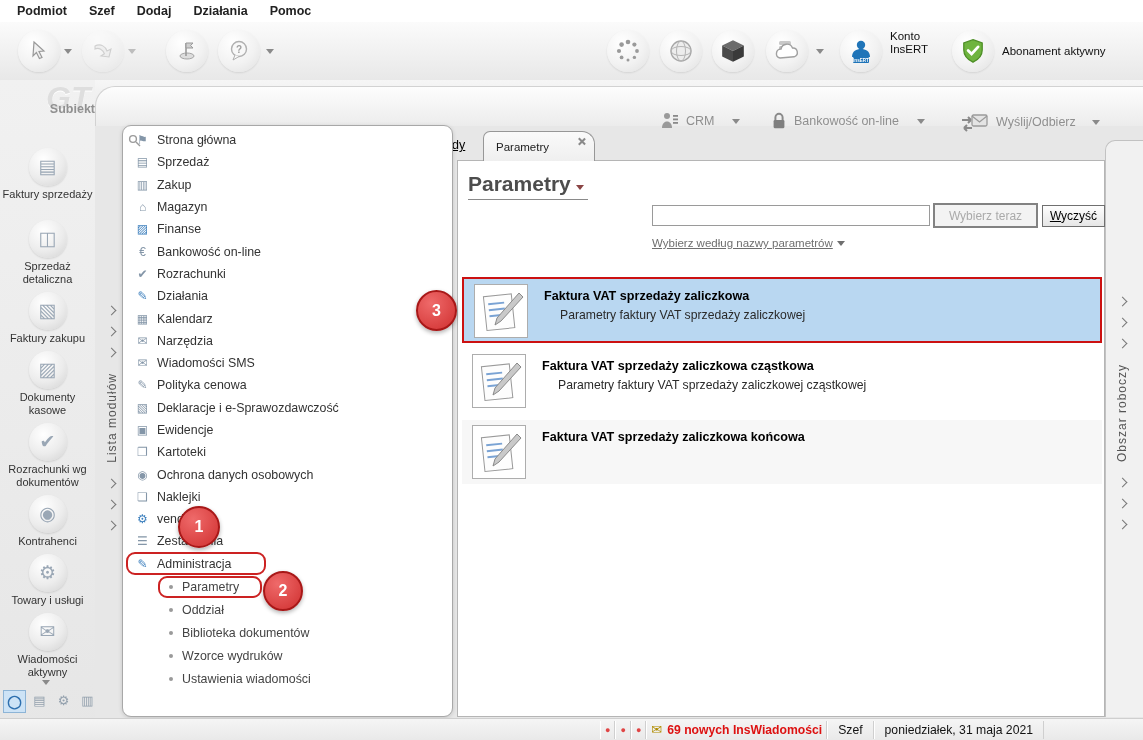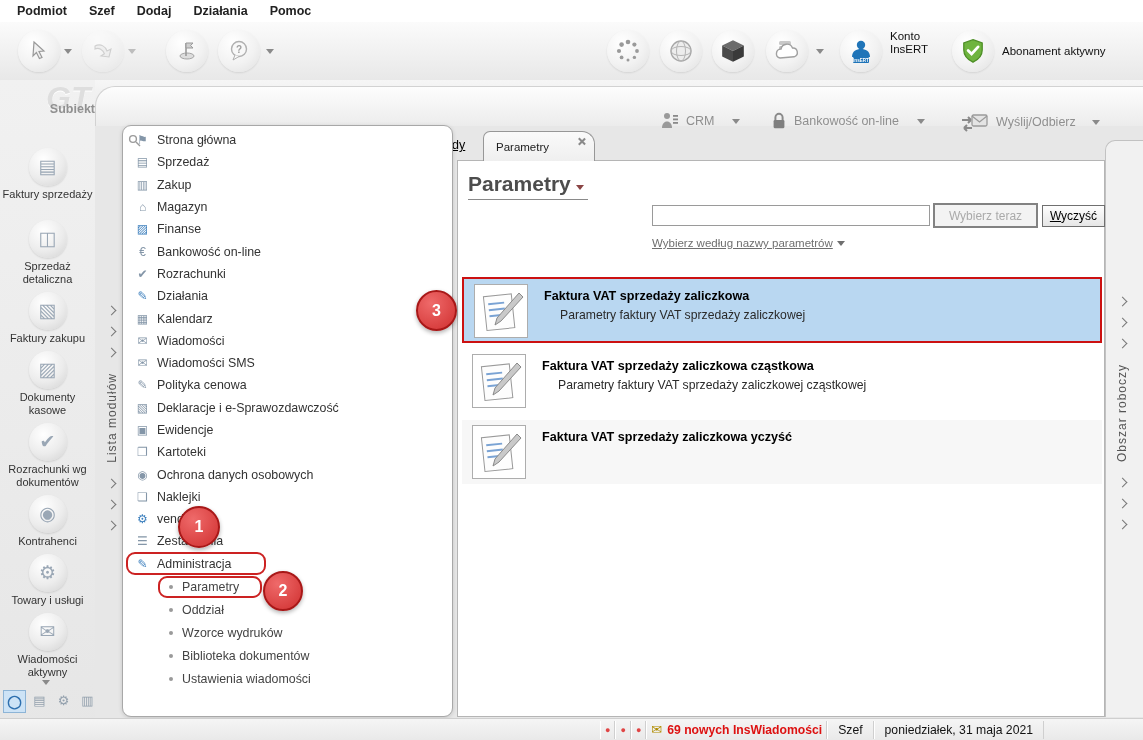--- a/index.html
+++ b/index.html
@@ -359,21 +359,21 @@
     <div class="mod-item">
       <span class="mi">✎</span>
       <span>Działania</span>
       </div>
     <div class="mod-item">
       <span class="mi">▦</span>
       <span>Kalendarz</span>
       </div>
     <div class="mod-item">
       <span class="mi">✉</span>
-      <span>Wiadomości</span>
+      <span>Narzędzia</span>
       </div>
     <div class="mod-item">
       <span class="mi">✉</span>
       <span>Wiadomości SMS</span>
       </div>
     <div class="mod-item">
       <span class="mi">✎</span>
       <span>Polityka cenowa</span>
       </div>
     <div class="mod-item">
@@ -408,24 +408,24 @@
       <span class="mi">✎</span>
       <span>Administracja</span>
       </div>
     <div class="sub-item">
       <span>Parametry</span>
       </div>
     <div class="sub-item">
       <span>Oddział</span>
       </div>
     <div class="sub-item">
+      <span>Biblioteka dokumentów</span>
+      </div>
+    <div class="sub-item">
       <span>Wzorce wydruków</span>
-      </div>
-    <div class="sub-item">
-      <span>Biblioteka dokumentów</span>
       </div>
     <div class="sub-item">
       <span>Ustawienia wiadomości</span>
       </div>
   </div>
 
   <div id="tab">
     <span>Parametry</span>
     <span class="close-x"></span>
   </div>
@@ -475,21 +475,21 @@
     <span class="ic">
       <svg width="52" height="52" viewBox="0 0 52 52">
         <g transform="rotate(-6 26 26)">
             <rect x="10" y="10" width="28" height="34" fill="#fdfdfd" stroke="#9a9a9a"></rect>
         <line x1="14" y1="18" x2="30" y2="18" stroke="#7aa3d4" stroke-width="2"></line>
         <line x1="14" y1="24" x2="30" y2="24" stroke="#7aa3d4" stroke-width="2"></line>
         <line x1="14" y1="30" x2="26" y2="30" stroke="#7aa3d4" stroke-width="2"></line>
           </g>
         <polygon points="44,8 48,12 26,36 20,40 22,33" fill="#c9c9c9" stroke="#8a8a8a"></polygon>
         </svg></span>
-    <span class="t">Faktura VAT sprzedaży zaliczkowa yczyść</span>
+    <span class="t">Faktura VAT sprzedaży zaliczkowa końcowa</span>
   </div>
 
   <div id="wsstrip">
     <div id="wsstack">
       <span class="chev"></span>
       <span class="chev"></span>
       <span class="chev"></span>
       <span class="vtext">Obszar roboczy</span>
       <span class="chev"></span>
       <span class="chev"></span>

